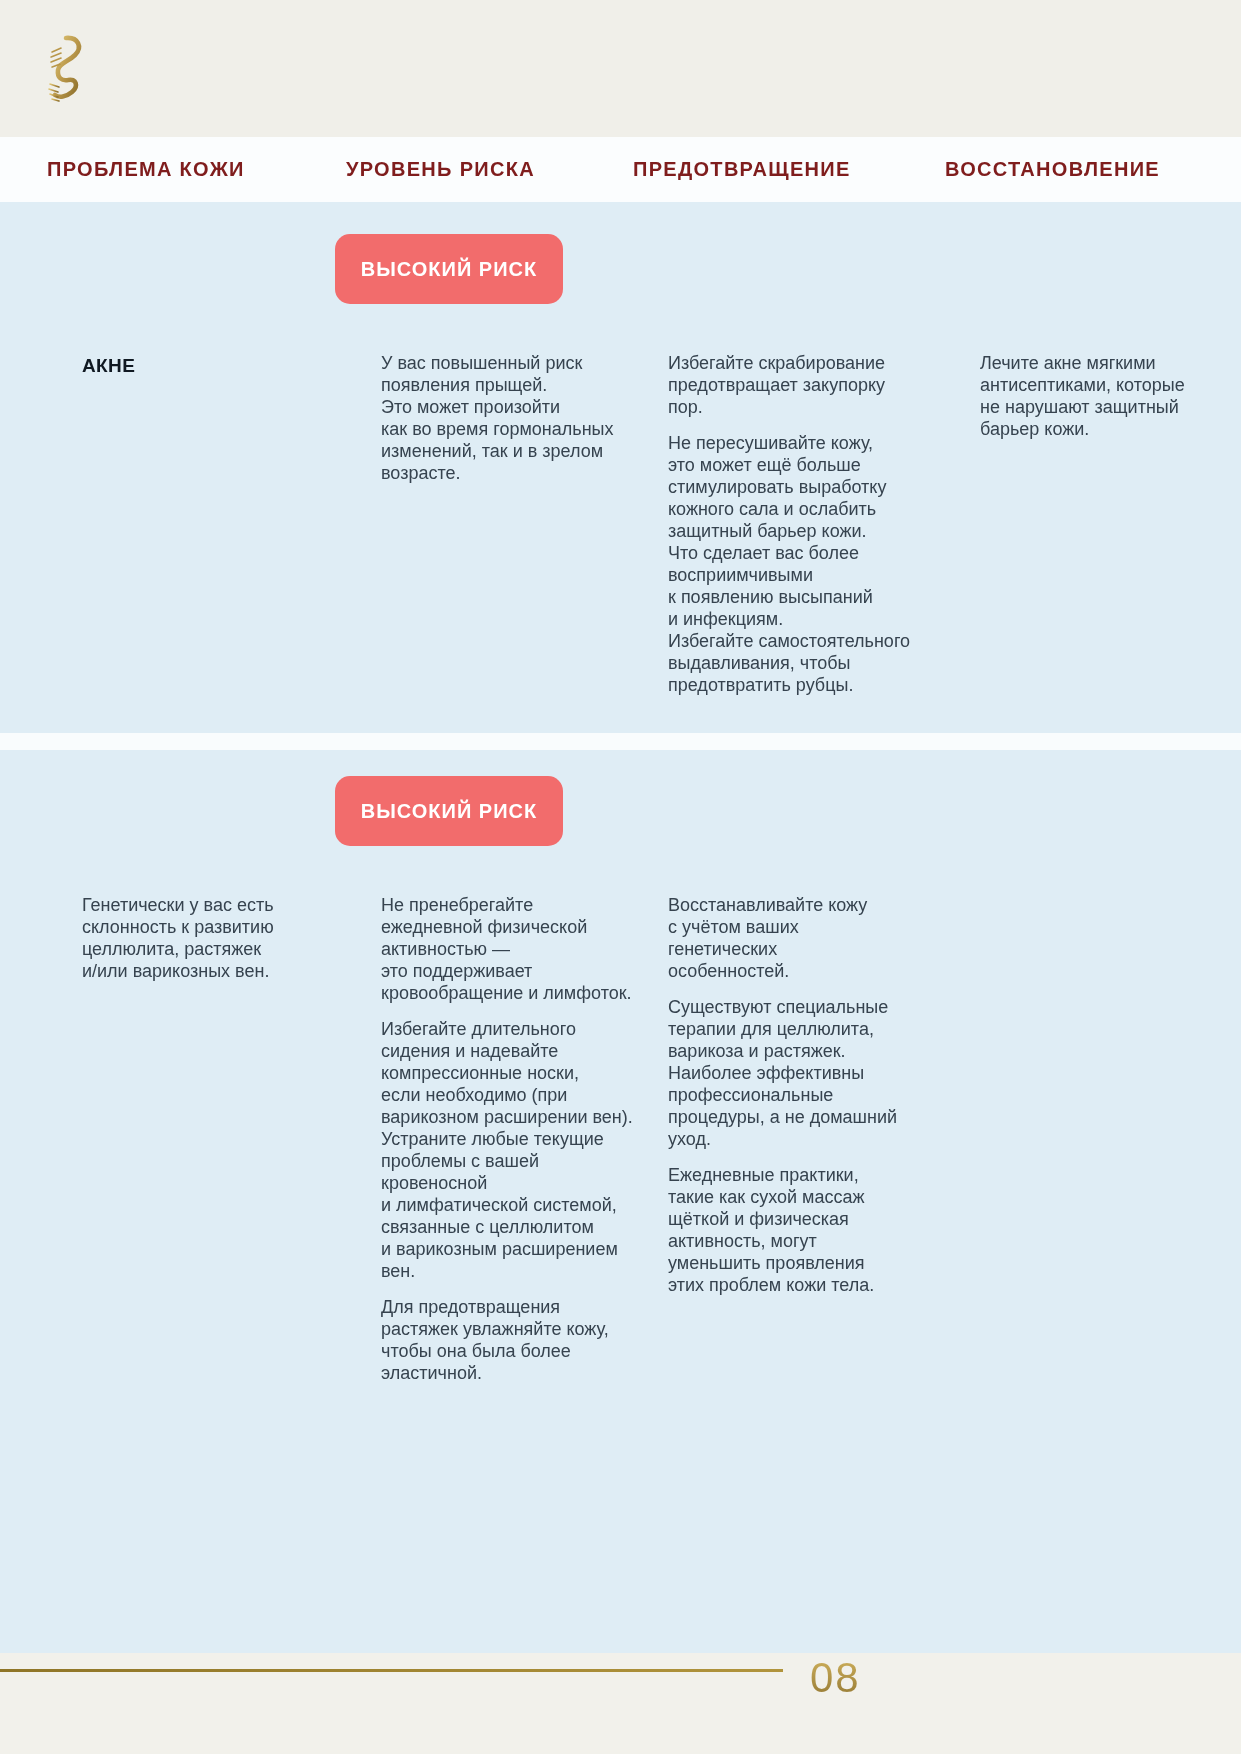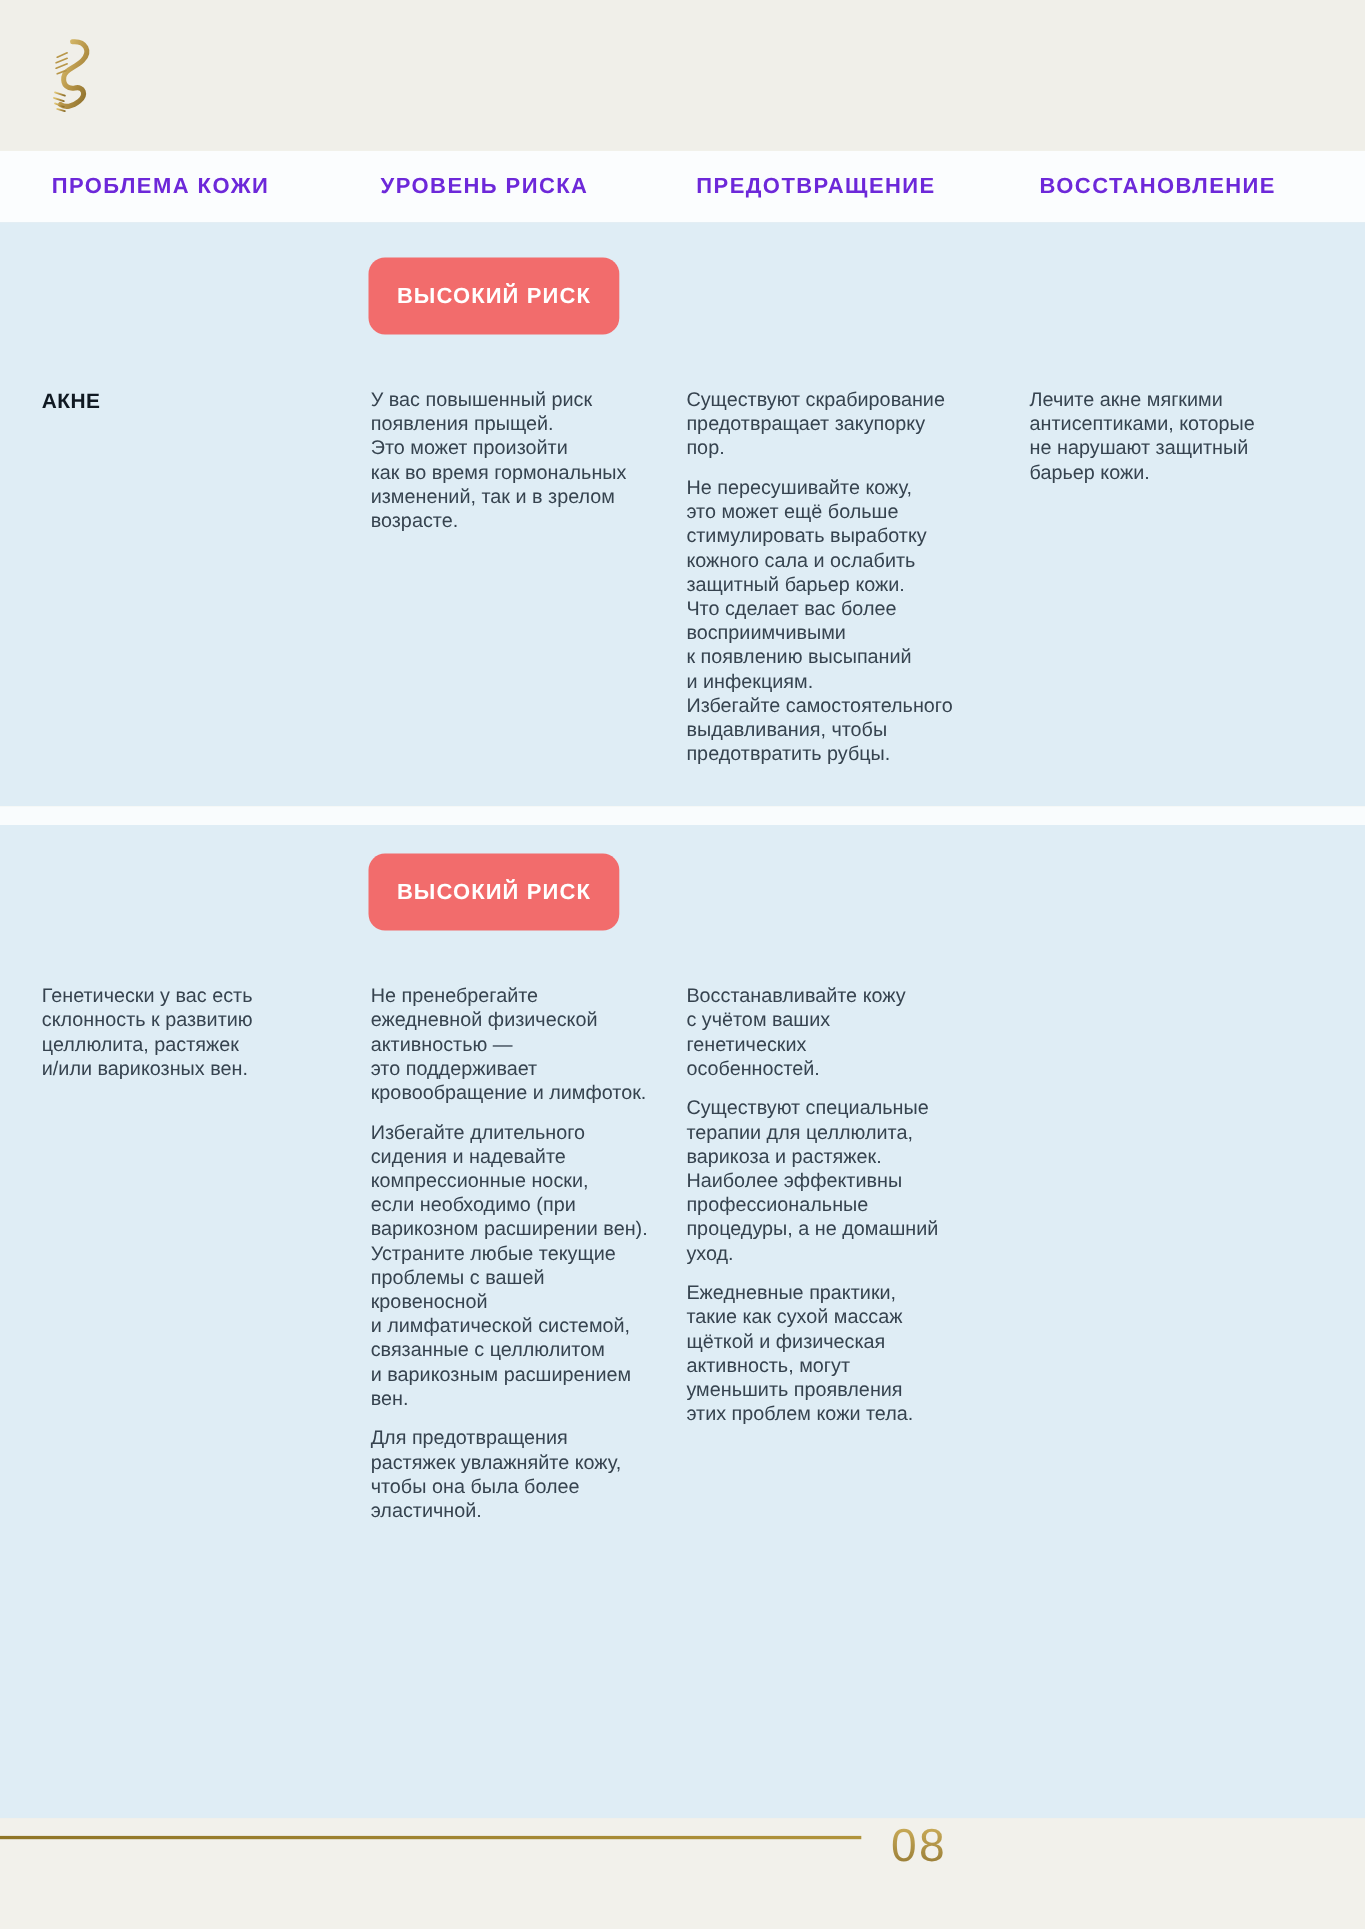--- a/index.html
+++ b/index.html
@@ -19,21 +19,21 @@
 
   
   .colhead{
     height:65px;background:#fbfdfe;flex:0 0 auto;
     display:grid;grid-template-columns:299px 287px 312px 1fr;
     padding-left:47px;box-sizing:border-box;
     align-items:center;
   }
   .hcell{
     font-size:20px;font-weight:800;letter-spacing:1.3px;
-    color:#6d28d9;white-space:nowrap;
+    color:#7f1d1d;white-space:nowrap;
   }
 
   
   .panel{
     background:#dfedf5;
     box-sizing:border-box;
     flex:0 0 auto;
   }
   .panel-1{height:531px;padding-top:32px;}
   .panel-2{height:903px;padding-top:26px;}
@@ -46,20 +46,21 @@
     display:flex;align-items:center;justify-content:center;
     color:#ffffff;font-size:20px;font-weight:800;letter-spacing:1px;
     white-space:nowrap;
   }
 
   .cells{
     margin-top:48px;
     display:grid;grid-template-columns:299px 287px 312px 270px;
     padding-left:38px;box-sizing:border-box;
     align-items:start;
+    margin-left:44px;
   }
   .cell{min-width:0;}
   .cell .para{white-space:pre-line;margin:0 0 14px 0;}
   .cell .para:last-child{margin-bottom:0;}
   .label{
     font-size:19px;font-weight:800;color:#101922;
     line-height:27px;letter-spacing:0.4px;
   }
   .body-text{font-size:18px;line-height:22px;color:#36434f;}
 
@@ -119,21 +120,21 @@
       </div>
       <div class="cell body-text">
           <div class="para">У вас повышенный риск
 появления прыщей.
 Это может произойти
 как во время гормональных
 изменений, так и в зрелом
 возрасте.</div>
         </div>
       <div class="cell body-text">
-          <div class="para">Существуют скрабирование
+          <div class="para">Избегайте скрабирование
 предотвращает закупорку
 пор.</div>
           <div class="para">Не пересушивайте кожу,
 это может ещё больше
 стимулировать выработку
 кожного сала и ослабить
 защитный барьер кожи.
 Что сделает вас более
 восприимчивыми
 к появлению высыпаний

